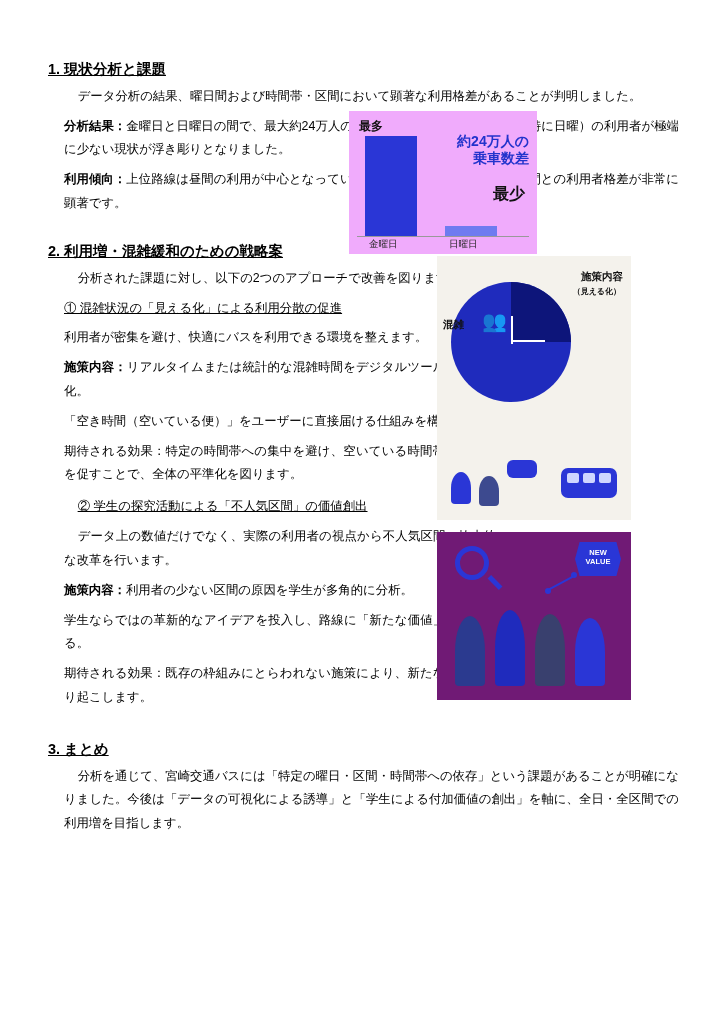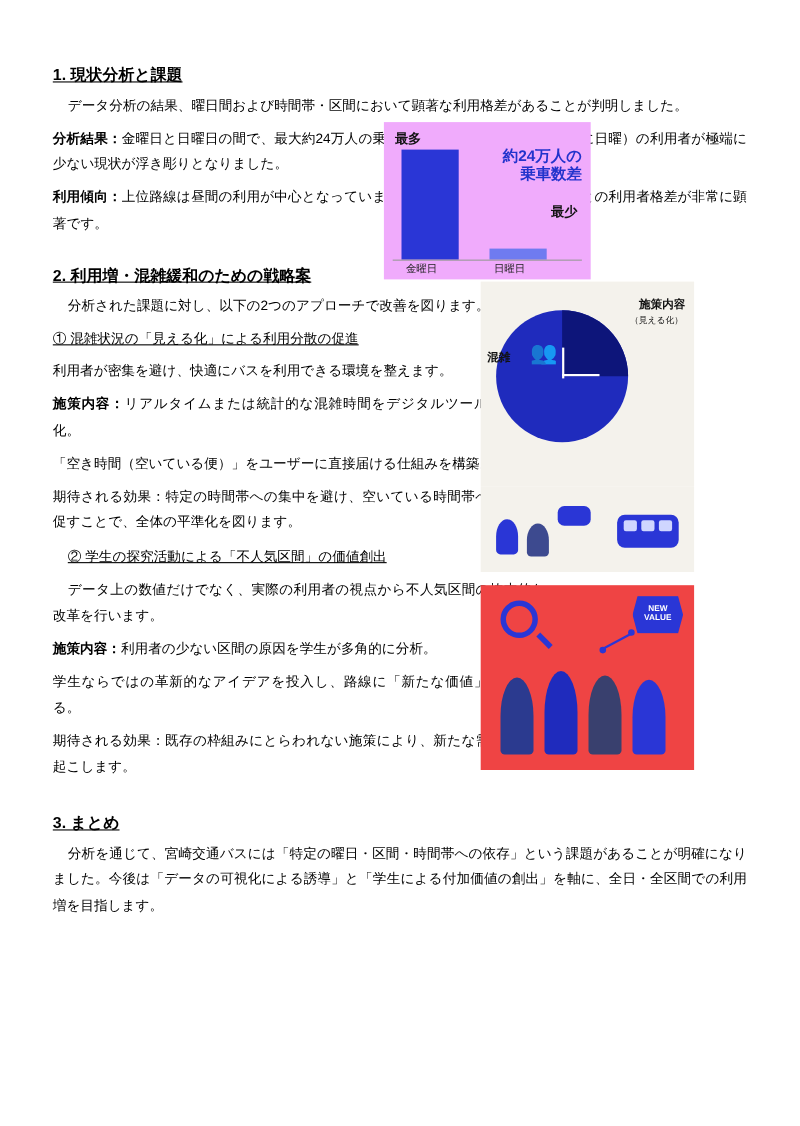--- a/index.html
+++ b/index.html
@@ -46,21 +46,21 @@
     padding: 0;
     display: inline-block;
     line-height: 1.3;
   }
   .sec-wrap { margin-top: 22px; }
 
   
   p.body {
     font-size: 12.4px;
     line-height: 1.92;
-    margin: 6px 0 0 0;
+    margin: 6px 0 0 16px;
     text-align: justify;
   }
   p.indent { text-indent: 1.1em; }
   .lbl { font-weight: bold; }
   .ul { text-decoration: underline; }
 
   
   .s1-body { position: relative; }
   .s1-figs {
     position: absolute;
@@ -77,21 +77,21 @@
     background: #f0abfc;
     position: relative;
     overflow: hidden;
   }
   .fig-bar .cap-max {
     position: absolute; left: 10px; top: 7px;
     font-size: 12px; font-weight: bold; color:#111;
   }
   .fig-bar .cap-min {
     position: absolute; right: 12px; top: 73px;
-    font-size: 12px; font-weight: bold; color:#111;
+    font-size: 16px; font-weight: bold; color:#111;
   }
   .fig-bar .big-num {
     position: absolute; right: 8px; top: 22px;
     font-size: 14px; font-weight: bold; color:#2233cc;
     text-align: right; line-height: 1.25;
   }
   .bar-tall {
     position: absolute; left: 16px; bottom: 18px;
     width: 52px; height: 100px; background:#2a36d6;
   }
@@ -140,33 +140,33 @@
     border-radius:50%; background:#1f2bbd;
   }
   .clock-wedge {
     position:absolute; left:74px; top:26px; width:60px; height:60px;
     background:#0d157a; border-top-right-radius:60px;
   }
   .clock-hand {
     position:absolute; background:#ffffff;
   }
   .clock-lbl { position:absolute; font-size:10.5px; font-weight:bold; color:#111; }
-  .clock-lbl.small { font-size:8px; font-weight:normal; }
+  .clock-lbl.small { font-size:8px; font-weight:bold; }
   .clock-people {
     position:absolute; left:40px; top:52px; width:36px; height:26px;
     color:#dfe4ff; font-size:20px; line-height:26px; text-align:center;
   }
 
   .fig-people {
     position: absolute; right: 48px; top: 196px;
     width: 194px; height: 78px; background:#f4f2ec; overflow:hidden;
   }
   .fig-students {
     position: absolute; right: 48px; top: 286px;
-    width: 194px; height: 168px; background:#ef4444; overflow:hidden;
+    width: 194px; height: 168px; background:#701a75; overflow:hidden;
   }
   .bus-shape {
     position:absolute; right:14px; top:26px; width:56px; height:30px;
     background:#2a36d6; border-radius:7px;
   }
   .bus-win {
     position:absolute; background:#cfd6ff; border-radius:2px; top:5px; width:12px; height:10px;
   }
   .person {
     position:absolute; border-radius:50% 50% 4px 4px;

